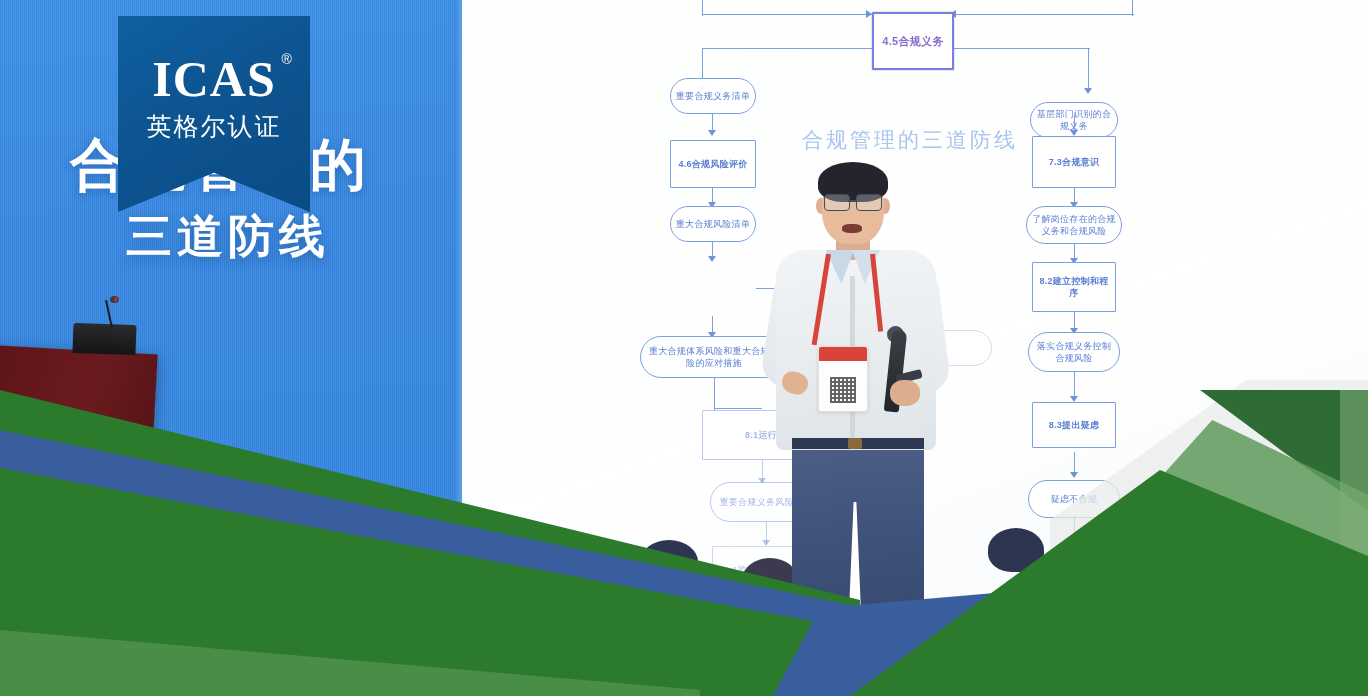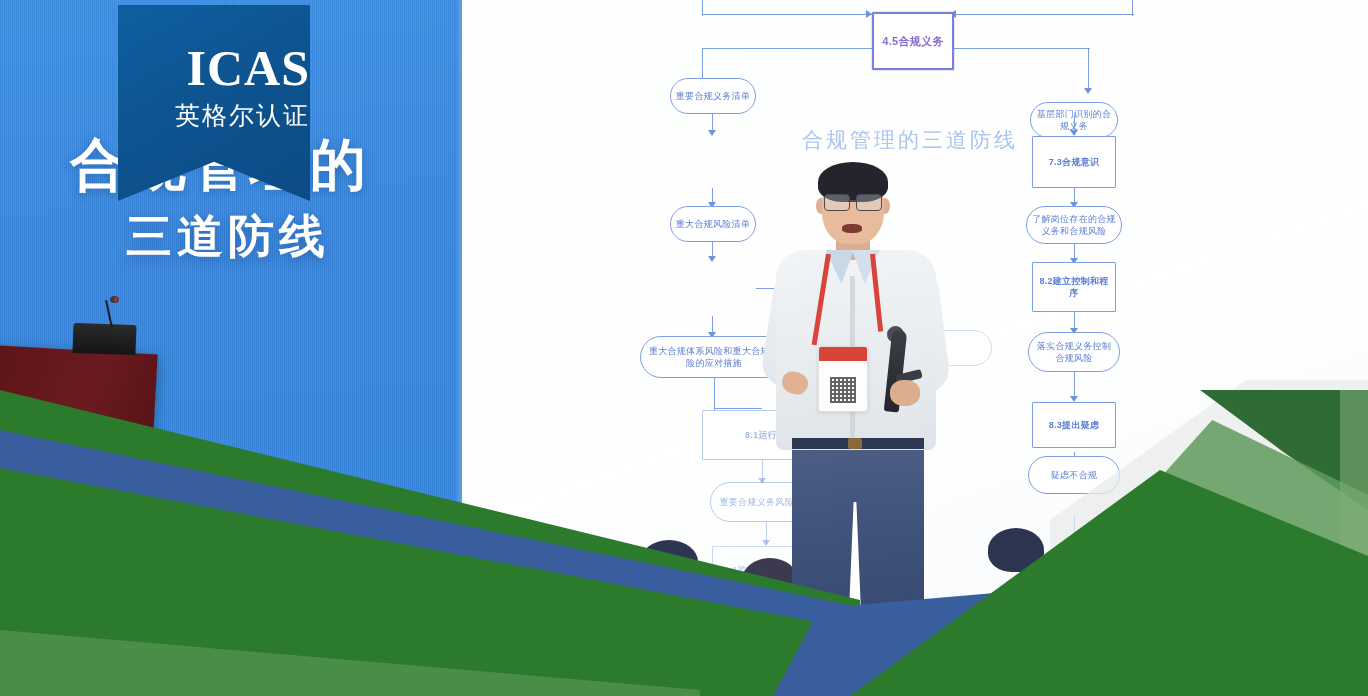--- a/index.html
+++ b/index.html
@@ -42,26 +42,26 @@
   }
   .wall-title-main{
     position:absolute;left:126px;top:206px;width:340px;
     font-size:46px;font-weight:bold;color:#ffffff;
     letter-spacing:5px;white-space:nowrap;
     text-shadow:0 3px 12px rgba(10,50,110,.40);
   }
 
   
   .logo-banner{
-    position:absolute;left:118px;top:5px;width:192px;height:196px;
+    position:absolute;left:118px;top:16px;width:192px;height:196px;
     background:linear-gradient(150deg,#0f5fa0 0%,#0d5490 45%,#0b4b85 100%);
     box-shadow:0 6px 18px rgba(0,0,0,.28);
     -webkit-clip-path:polygon(0 0,100% 0,100% 100%,50% 80%,0 100%);
     clip-path:polygon(0 0,100% 0,100% 100%,50% 80%,0 100%);
-    text-align:right;
+    text-align:center;
   }
   .logo-word{
     margin-top:38px;
     font-family:"Liberation Serif","DejaVu Serif",serif;
     font-size:50px;font-weight:bold;color:#ffffff;
     letter-spacing:1px;line-height:1;
     position:relative;display:inline-block;
   }
   .logo-reg{
     position:absolute;top:-2px;right:-17px;
@@ -342,20 +342,21 @@
     <div class="ln h" style="left:492px;top:48px;width:136px;"></div>
     <div class="ln v" style="left:626px;top:48px;height:44px;"></div>
     <div class="arrow" style="left:622px;top:88px;"></div>
 
     <div class="node rect hilite" style="left:410px;top:12px;width:82px;height:58px;">4.5合规义务</div>
 
     <div class="node pill" style="left:208px;top:78px;width:86px;height:36px;">重要合规义务清单</div>
     <div class="ln v" style="left:250px;top:114px;height:20px;"></div>
     <div class="arrow" style="left:246px;top:130px;"></div>
 
+    <div class="node rect" style="left:208px;top:140px;width:86px;height:48px;">4.6合规风险评价</div>
     <div class="ln v" style="left:250px;top:188px;height:18px;"></div>
     <div class="arrow" style="left:246px;top:202px;"></div>
 
     <div class="node pill" style="left:208px;top:206px;width:86px;height:36px;">重大合规风险清单</div>
     <div class="ln v" style="left:250px;top:242px;height:18px;"></div>
     <div class="arrow" style="left:246px;top:256px;"></div>
 
     <div class="ln h" style="left:294px;top:288px;width:52px;"></div>
     <div class="ln v" style="left:250px;top:316px;height:20px;"></div>
     <div class="arrow" style="left:246px;top:332px;"></div>
@@ -391,21 +392,21 @@
     <div class="arrow" style="left:608px;top:328px;"></div>
 
     <div class="node pill" style="left:566px;top:332px;width:92px;height:40px;">落实合规义务控制合规风险</div>
     <div class="ln v" style="left:612px;top:372px;height:28px;"></div>
     <div class="arrow" style="left:608px;top:396px;"></div>
 
     <div class="node rect" style="left:570px;top:402px;width:84px;height:46px;">8.3提出疑虑</div>
     <div class="ln v" style="left:612px;top:452px;height:24px;"></div>
     <div class="arrow" style="left:608px;top:472px;"></div>
 
-    <div class="node pill" style="left:566px;top:456px;width:92px;height:38px;">疑虑不合规</div>
+    <div class="node pill" style="left:566px;top:480px;width:92px;height:38px;">疑虑不合规</div>
     <div class="ln v" style="left:612px;top:516px;height:26px;"></div>
 
     <div class="node pill faded2" style="left:440px;top:330px;width:90px;height:36px;"></div>
   </div>
 
   <div class="aud" style="left:640px;top:540px;width:58px;height:44px;"></div>
   <div class="aud b" style="left:742px;top:558px;width:56px;height:44px;"></div>
   <div class="aud" style="left:988px;top:528px;width:56px;height:44px;"></div>
 
   <div class="speaker">

